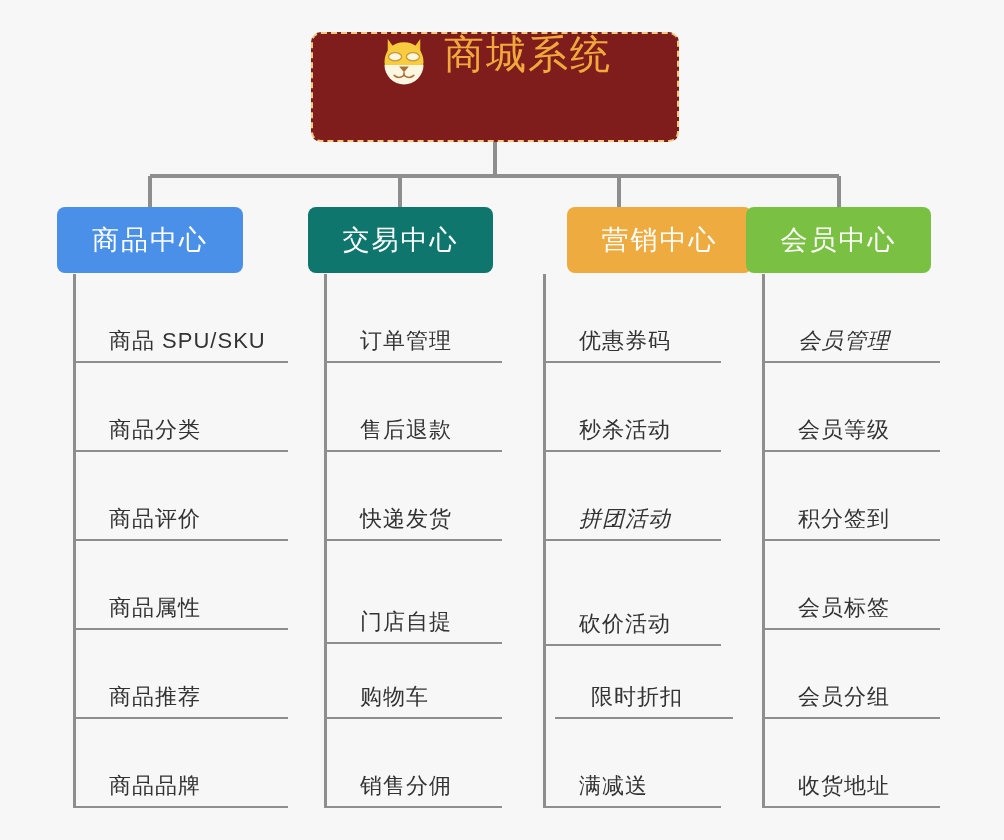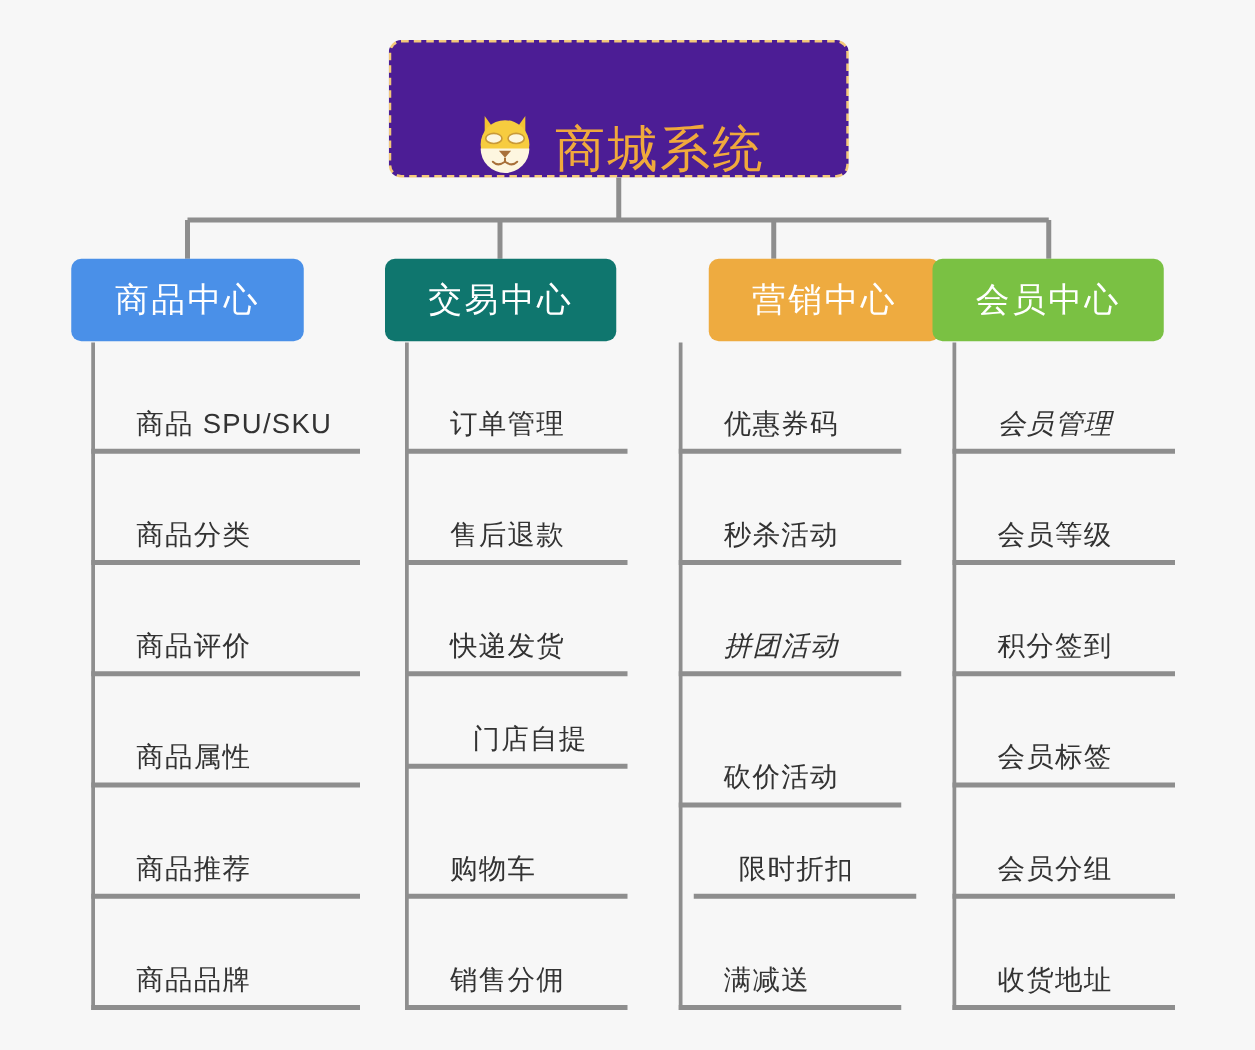--- a/index.html
+++ b/index.html
@@ -21,26 +21,26 @@
     height: 840px;
   }
 
   
   .root-node {
     position: absolute;
     left: 311px;
     top: 32px;
     width: 368px;
     height: 110px;
-    background: #4c1d95;
+    background: #7f1d1d;
     border: 2px dashed #f3c97a;
     border-radius: 10px;
     box-sizing: border-box;
     display: flex;
-    align-items: flex-end;
+    align-items: flex-start;
     justify-content: center;
     gap: 14px;
   }
   .root-icon {
     width: 52px;
     height: 52px;
     flex: 0 0 auto;
     display: block;
   }
   .root-title {
@@ -90,21 +90,21 @@
     top: 0;
     width: 3px;
     background: #8e8e8e;
   }
   .leaf-item {
     position: absolute;
     height: 89px;
     box-sizing: border-box;
     display: flex;
     align-items: flex-end;
-    border-bottom: 4px solid #ef4444;
+    border-bottom: 2px solid #ef4444;
   }
   .leaf-label {
     font-size: 22px;
     color: #333333;
     white-space: nowrap;
     line-height: 1;
     padding: 0 14px 9px 36px;
     letter-spacing: 1px;
   }
 </style>
@@ -174,21 +174,21 @@
         <div class="leaf-spine" style="height: 534px; background: rgb(142, 142, 142);"></div>
         <div class="leaf-item" style="top: 0px; left: 0px; width: 178px; border-bottom-color: rgb(142, 142, 142);">
           <span class="leaf-label">订单管理</span>
         </div>
         <div class="leaf-item" style="top: 89px; left: 0px; width: 178px; border-bottom-color: rgb(142, 142, 142);">
           <span class="leaf-label">售后退款</span>
         </div>
         <div class="leaf-item" style="top: 178px; left: 0px; width: 178px; border-bottom-color: rgb(142, 142, 142);">
           <span class="leaf-label">快递发货</span>
         </div>
-        <div class="leaf-item" style="top: 252px; left: 0px; width: 178px; border-bottom-color: rgb(142, 142, 142); padding-left: 18px;">
+        <div class="leaf-item" style="top: 281px; left: 0px; width: 178px; border-bottom-color: rgb(142, 142, 142);">
           <span class="leaf-label">门店自提</span>
         </div>
         <div class="leaf-item" style="top: 356px; left: 0px; width: 178px; border-bottom-color: rgb(142, 142, 142);">
           <span class="leaf-label">购物车</span>
         </div>
         <div class="leaf-item" style="top: 445px; left: 0px; width: 178px; border-bottom-color: rgb(142, 142, 142);">
           <span class="leaf-label">销售分佣</span>
         </div>
       </div>
       <div class="cat-box" style="left: 527px; top: 207px; width: 185px; background: rgb(238, 171, 64); margin-left: 40px;">

